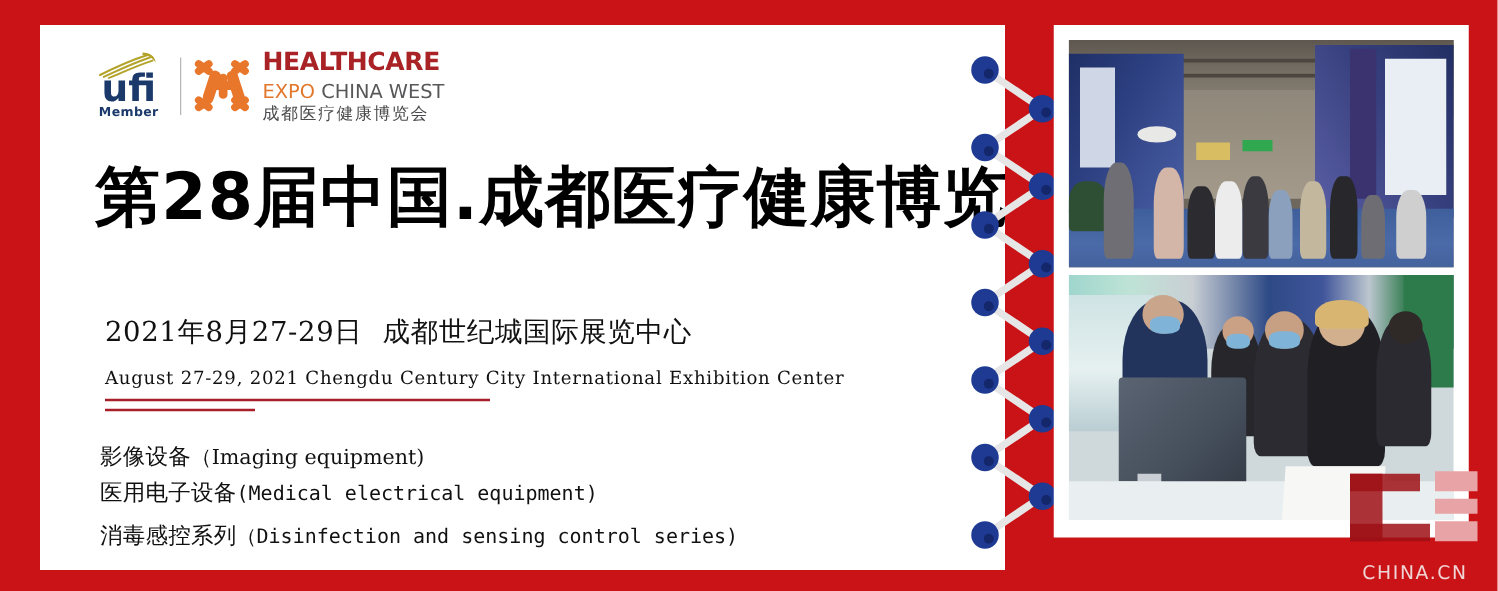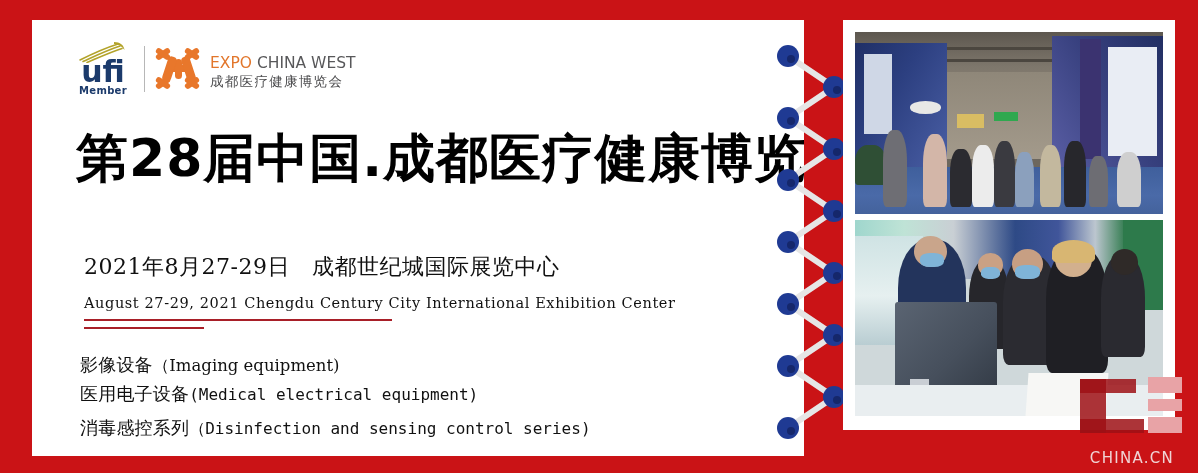--- a/index.html
+++ b/index.html
@@ -68,21 +68,21 @@
     font-size:25px;font-weight:400;color:#111;letter-spacing:2.6px;
     white-space:nowrap;line-height:30px;
   }
 
   
   .date-cn{
     position:absolute;left:52px;top:233px;
     font-family:"DejaVu Serif", serif;
     font-size:22px;color:#111;white-space:nowrap;line-height:28px;letter-spacing:.5px;
   }
-  .date-cn .venue{margin-left:22px;}
+  .date-cn .venue{margin-left:16px;}
   .date-en{
     position:absolute;left:52px;top:274px;
     font-family:"DejaVu Serif", serif;
     font-size:14.5px;color:#111;white-space:nowrap;line-height:18px;letter-spacing:.6px;
   }
   .rule-long{position:absolute;left:52px;top:299px;width:308px;height:2px;background:#a81f28;}
   .rule-short{position:absolute;left:52px;top:307px;width:120px;height:2px;background:#a81f28;}
 
   
   .cat{
@@ -193,20 +193,21 @@
         <rect x="30" y="36" width="16" height="6" rx="3" transform="rotate(-35 38 39)"></rect>
         <rect x="30" y="36" width="16" height="6" rx="3" transform="rotate(35 38 39)"></rect>
         <rect x="15" y="21" width="20" height="7" rx="3.5"></rect>
         <rect x="21" y="15" width="7" height="20" rx="3.5"></rect>
         <rect x="11" y="12" width="9" height="26" rx="4" transform="rotate(18 15 25)"></rect>
         <rect x="30" y="12" width="9" height="26" rx="4" transform="rotate(-18 35 25)"></rect>
       </g>
     </svg>
 
     <div class="hc-text">
+      <div class="hc-line1">HEALTHCARE</div>
       <div class="hc-line2"><span class="hc-expo">EXPO</span> <span class="hc-cw">CHINA WEST</span></div>
       <div class="hc-line3">成都医疗健康博览会</div>
     </div>
   </div>
 
   <div class="title-cn">第28届中国.成都医疗健康博览会</div>
 
   <div class="date-cn"><span>2021年8月27-29日</span><span class="venue">成都世纪城国际展览中心</span></div>
   <div class="date-en">August 27-29, 2021 Chengdu Century City International Exhibition Center</div>
   <div class="rule-long"></div>

